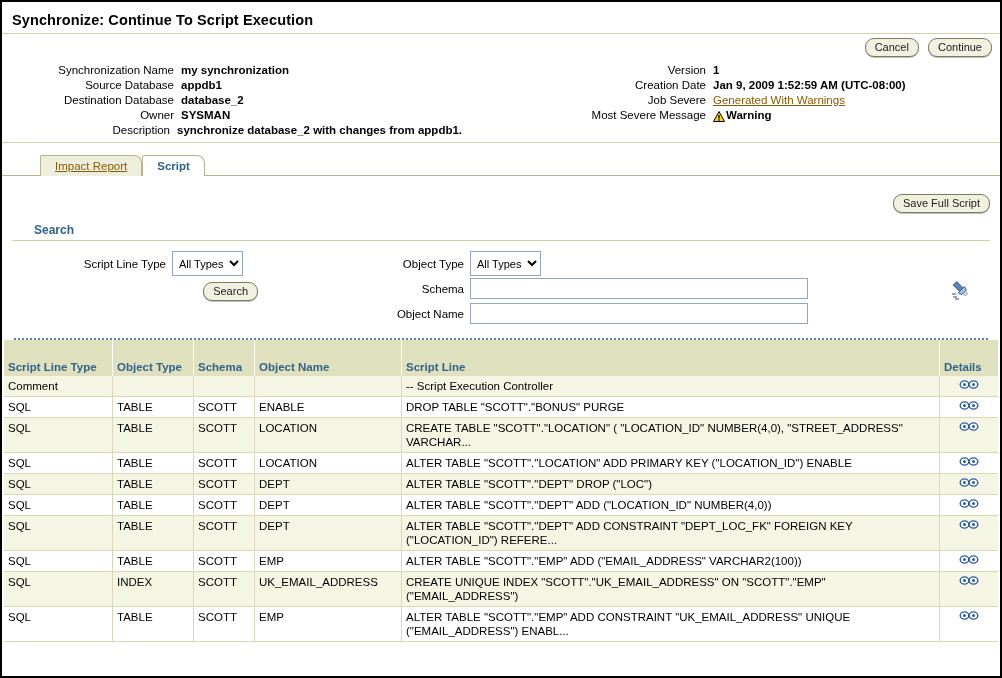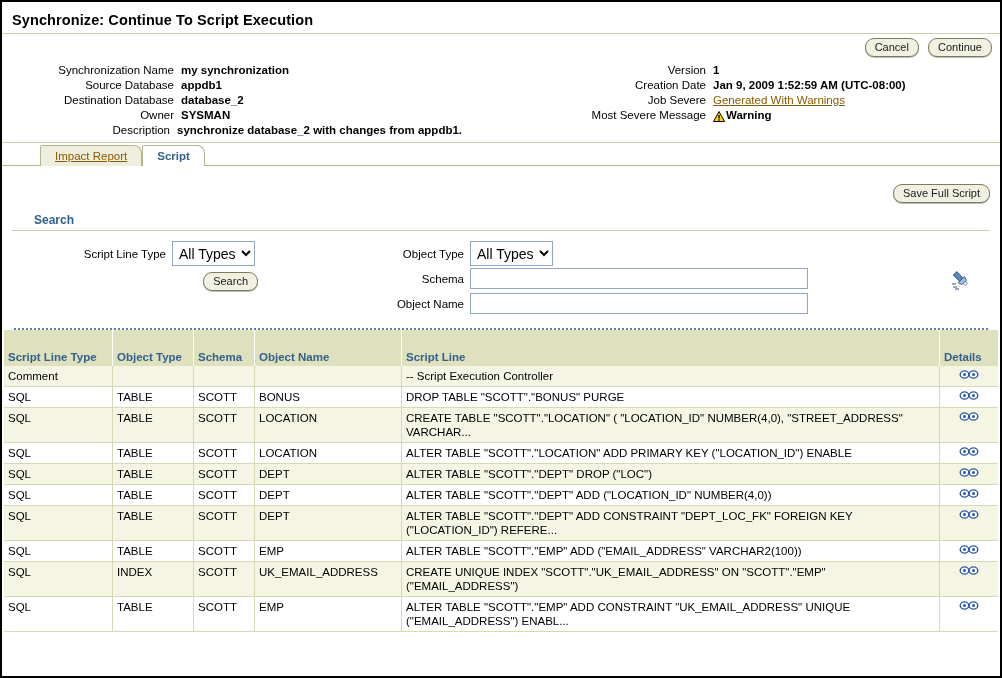--- a/index.html
+++ b/index.html
@@ -99,21 +99,21 @@
     position: relative;
     top: 1px;
   }
 
   
   .desc-row { display: flex; }
   .desc-row .sum-labels { width: 168px; }
 
   
   .tabs-wrap {
-    margin-top: 1px;
+    margin-top: 11px;
     position: relative;
     height: 22px;
   }
   .tabs {
     display: flex;
     align-items: flex-end;
     height: 22px;
     padding-left: 38px;
   }
   .tab {
@@ -191,21 +191,21 @@
     text-align: right;
     padding-right: 6px;
     font-size: 11.5px;
     white-space: nowrap;
   }
   .sg-left .field-label  { width: 124px; }
   .sg-right .field-label { width: 92px; }
 
   select.ui-select {
     font-family: "Liberation Sans", sans-serif;
-    font-size: 14px;
+    font-size: 11px;
     border: 1px solid #93a5c4;
     background: #ffffff;
     padding: 1px 2px;
     height: 25px;
     color: #000;
   }
   input.ui-text {
     font-family: "Liberation Sans", sans-serif;
     font-size: 11.5px;
     border: 1px solid #93a5c4;
@@ -435,21 +435,21 @@
                   <ellipse cx="14.5" cy="5.5" rx="4.3" ry="3.6" fill="#ffffff" stroke="#2d5ca6" stroke-width="1.4"></ellipse>
                   <circle cx="5.5" cy="5.5" r="1.5" fill="#2d5ca6"></circle>
                   <circle cx="14.5" cy="5.5" r="1.5" fill="#2d5ca6"></circle>
                   <line x1="9.6" y1="4.2" x2="10.4" y2="4.2" stroke="#2d5ca6" stroke-width="1.4"></line>
                 </svg></span></td>
           </tr>
           <tr class="norm">
             <td>SQL</td>
             <td>TABLE</td>
             <td>SCOTT</td>
-            <td>BONUS</td>
+            <td>ENABLE</td>
             <td>DROP TABLE "SCOTT"."BONUS" PURGE</td>
             <td class="det"><span style="cursor: pointer;"><svg width="20" height="11" viewBox="0 0 20 11">
                   <ellipse cx="5.5" cy="5.5" rx="4.3" ry="3.6" fill="#ffffff" stroke="#2d5ca6" stroke-width="1.4"></ellipse>
                   <ellipse cx="14.5" cy="5.5" rx="4.3" ry="3.6" fill="#ffffff" stroke="#2d5ca6" stroke-width="1.4"></ellipse>
                   <circle cx="5.5" cy="5.5" r="1.5" fill="#2d5ca6"></circle>
                   <circle cx="14.5" cy="5.5" r="1.5" fill="#2d5ca6"></circle>
                   <line x1="9.6" y1="4.2" x2="10.4" y2="4.2" stroke="#2d5ca6" stroke-width="1.4"></line>
                 </svg></span></td>
           </tr>
           <tr class="alt">

